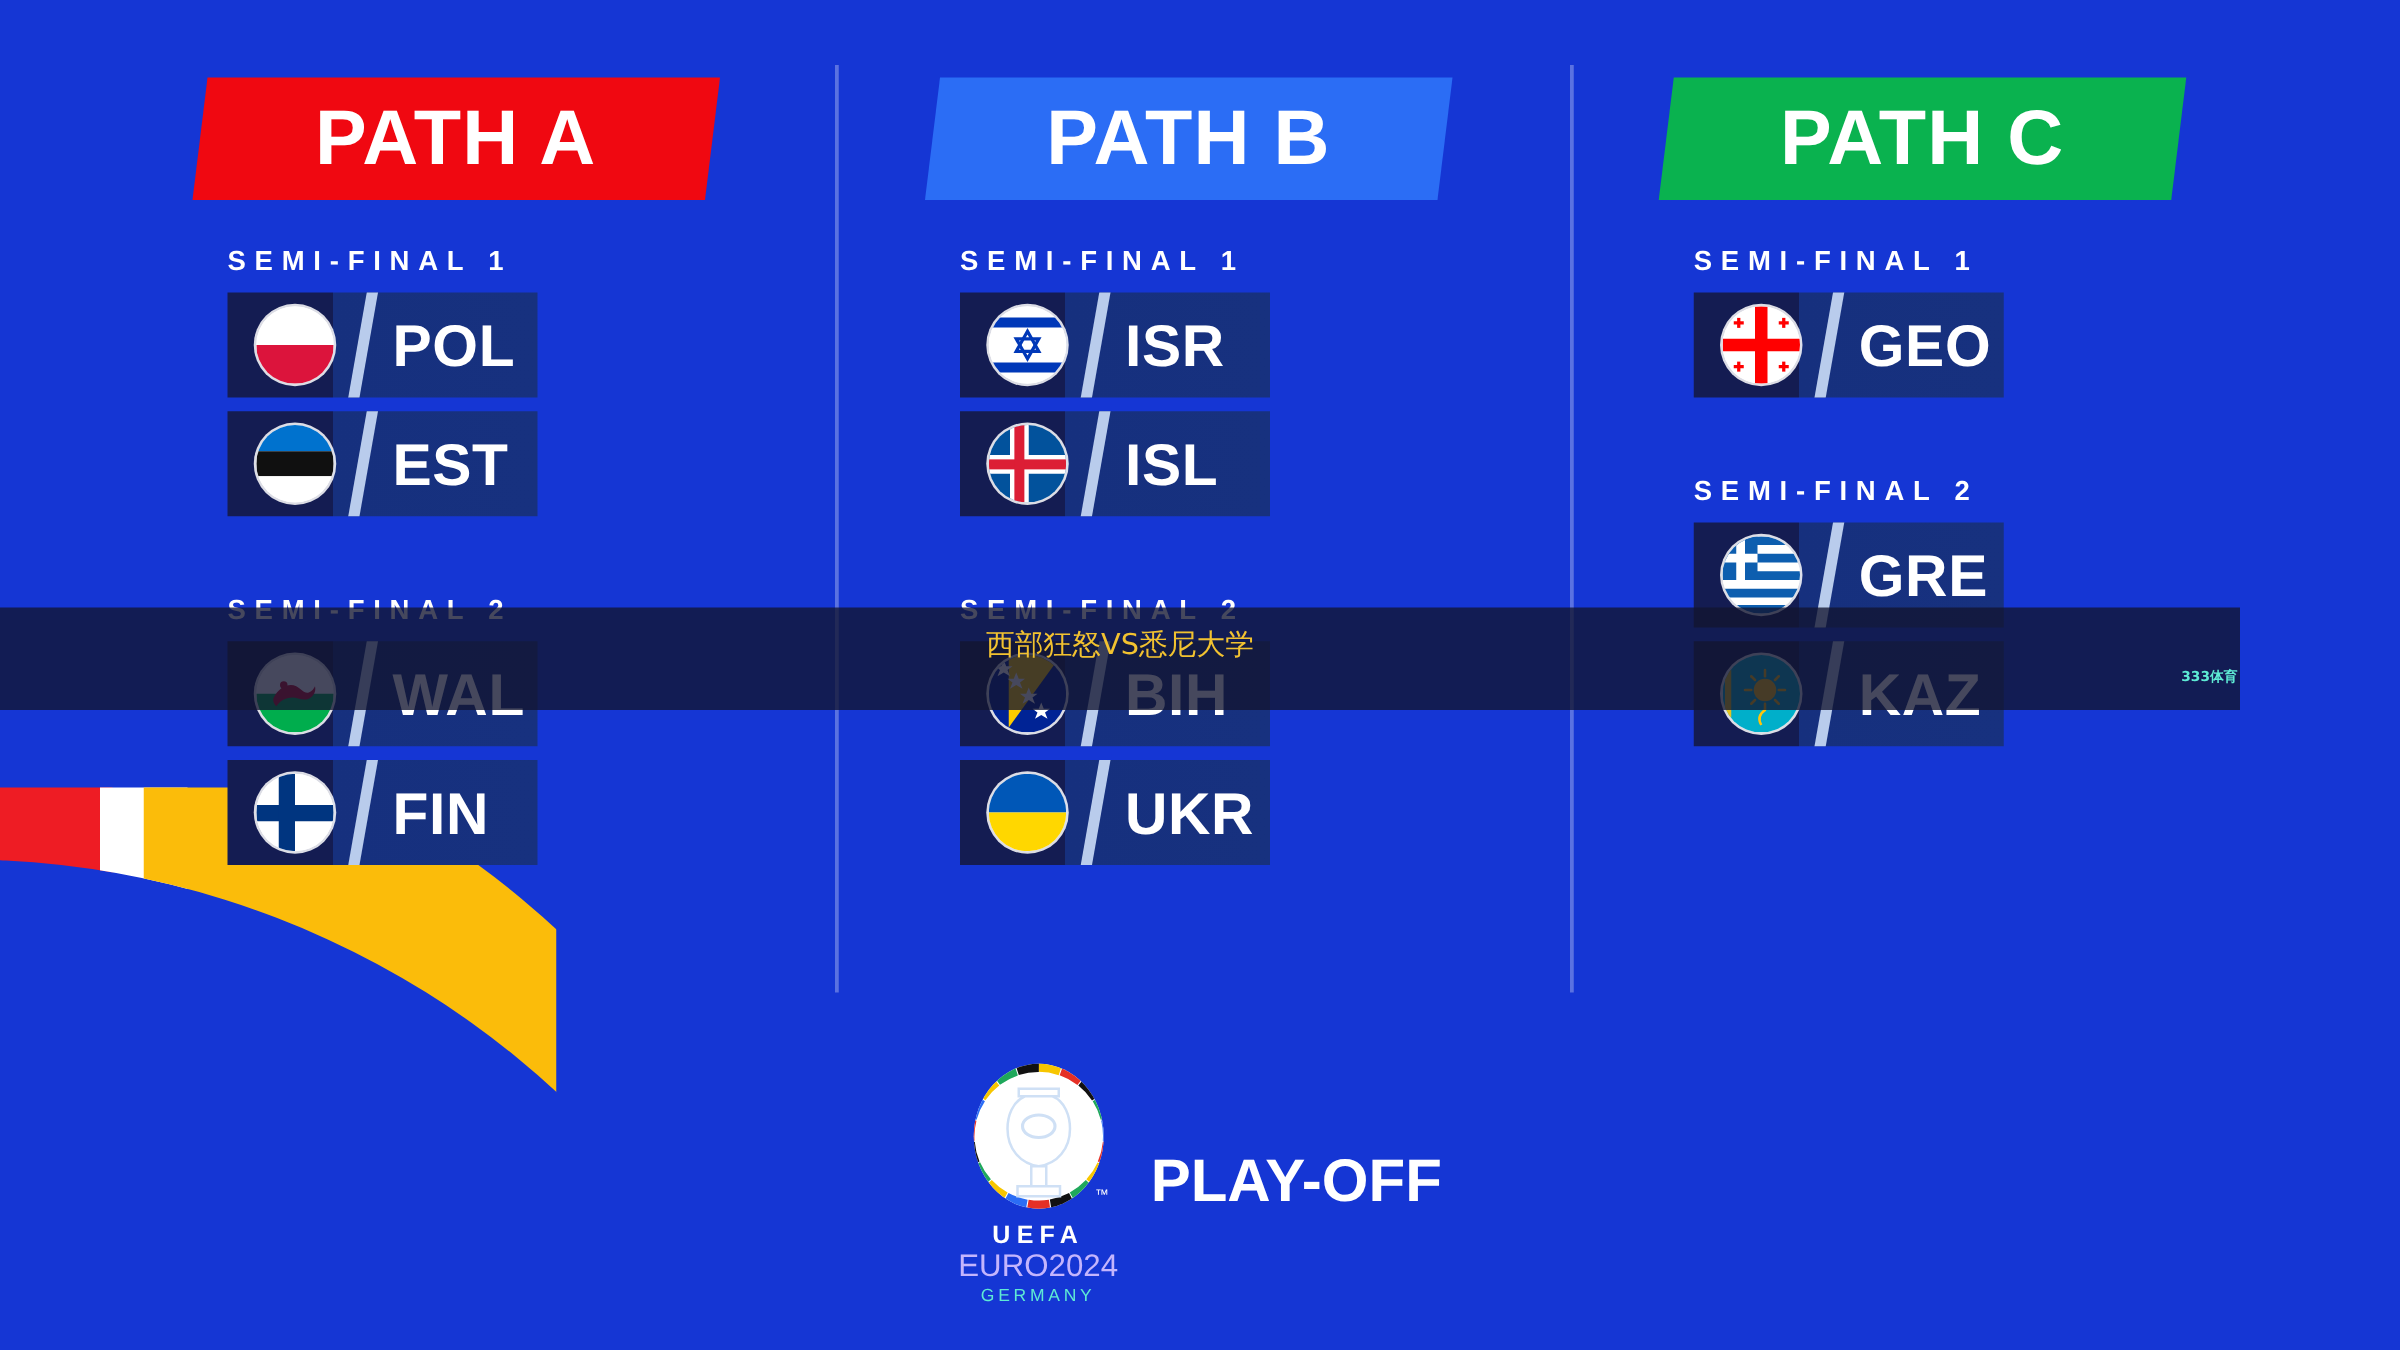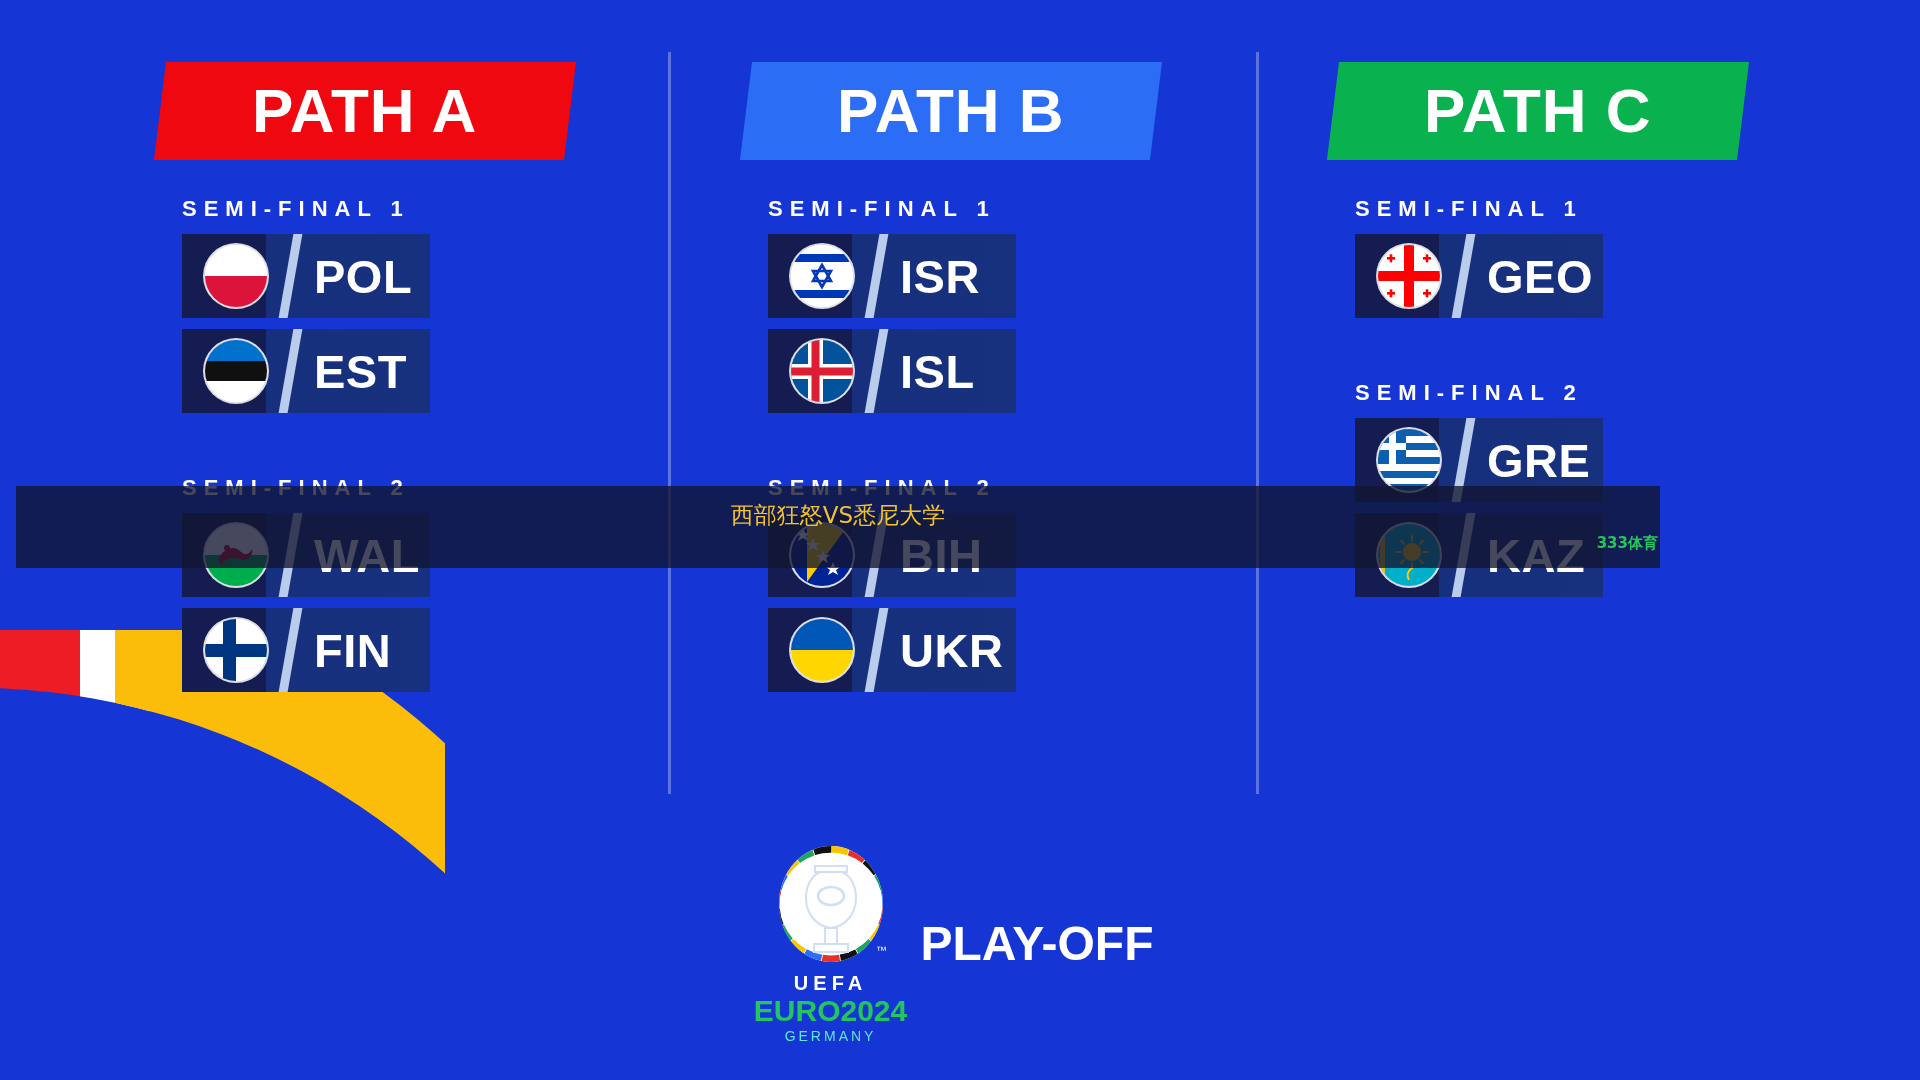--- a/index.html
+++ b/index.html
@@ -117,42 +117,42 @@
     letter-spacing: 0.5px;
     margin-left: 24px;
     line-height: 1;
     white-space: nowrap;
     font-family: "Liberation Sans", sans-serif;
   }
 
   
   .overlay-strip {
     position: absolute;
-    left: 16px; top: 486px;
-    width: 1644px; height: 82px;
+    left: 0; top: 486px;
+    width: 1792px; height: 82px;
     background: rgba(18,20,48,0.78);
     z-index: 30;
   }
   .overlay-title {
     position: absolute;
     left: 50%;
     transform: translateX(-50%);
     top: 14px;
     color: #f2c230;
     font-size: 23px;
     font-weight: 400;
     white-space: nowrap;
     font-family: "DejaVu Sans", sans-serif;
   }
   .overlay-watermark {
     position: absolute;
     right: 2px;
     top: 48px;
-    color: #22c55e;
-    font-size: 15px;
+    color: #5eead4;
+    font-size: 11px;
     font-weight: 700;
     white-space: nowrap;
     font-family: "DejaVu Sans", sans-serif;
   }
 
   
   .footer {
     position: absolute;
     left: 0; right: 0;
     bottom: 36px;
@@ -166,21 +166,21 @@
     flex-direction: column;
     align-items: center;
     width: 128px;
   }
   .logo-text-uefa {
     color: #fff; font-size: 20px; font-weight: 700;
     letter-spacing: 5px; margin-top: 2px;
     font-family: "Liberation Sans", sans-serif;
   }
   .logo-text-euro {
-    color: #22c55e; font-size: 30px; font-weight: 700;
+    color: #c4b5fd; font-size: 25px; font-weight: 400;
     letter-spacing: 0px; line-height: 1.05;
     font-family: "Liberation Sans", sans-serif;
   }
   .logo-text-germany {
     color: #5eead4; font-size: 14px; font-weight: 400;
     letter-spacing: 3px; margin-top: 2px;
     font-family: "Liberation Sans", sans-serif;
   }
   .draw-title {
     color: #fff;

